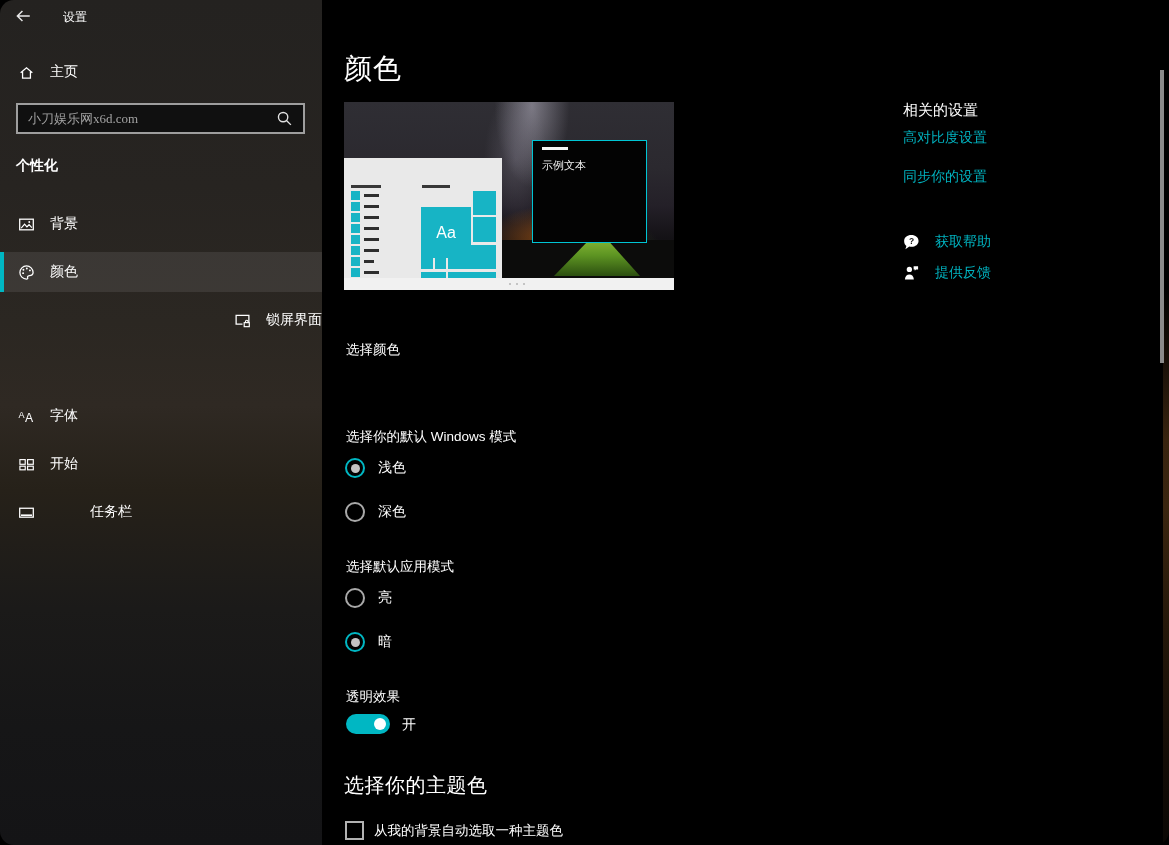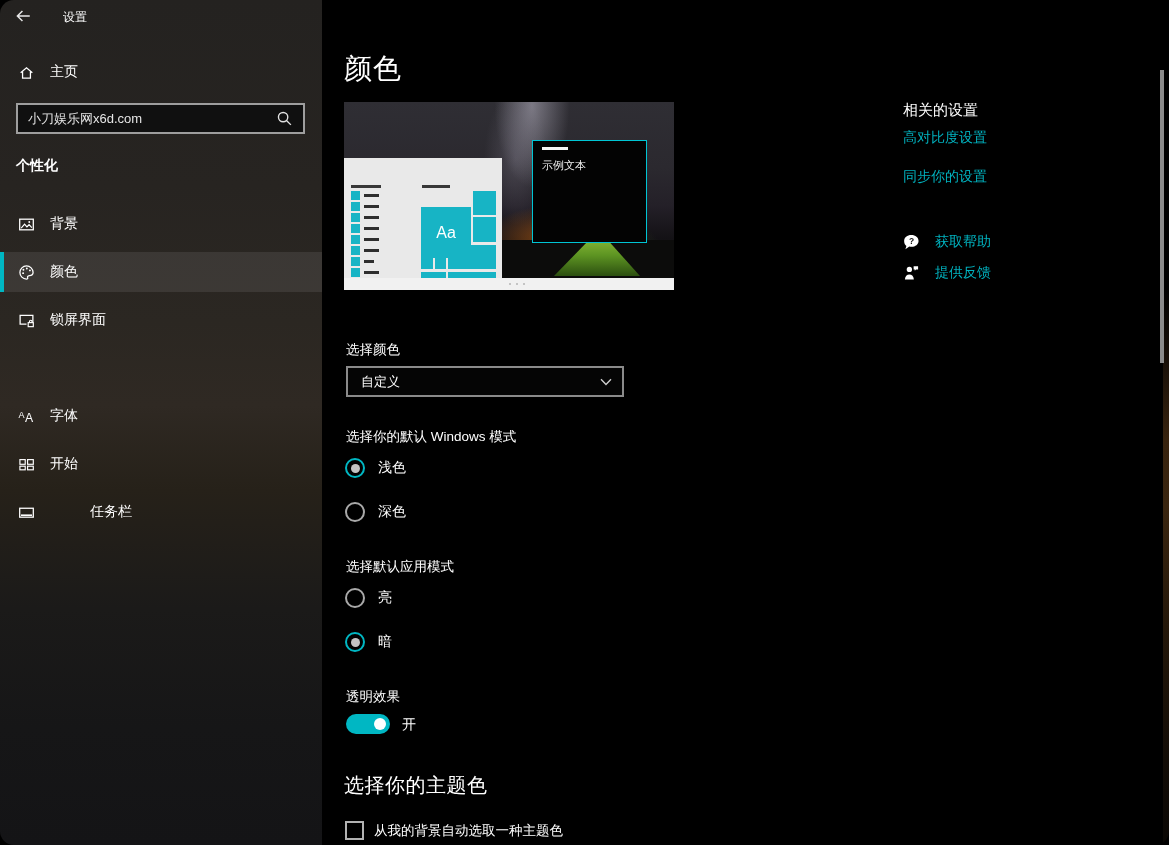--- a/index.html
+++ b/index.html
@@ -14,22 +14,22 @@
   .app-title { position:absolute; left:63px; top:9px; font-size:12px; color:#fff; }
   .side-row { position:absolute; left:0; width:322px; height:40px; display:flex; align-items:center; }
   .side-row .ico { width:17px; height:17px; margin-left:18px; display:flex; align-items:center; justify-content:center; }
   .side-row .lbl { margin-left:15px; font-size:14px; color:#fff; }
   .side-row.selected { background:rgba(255,255,255,0.085); }
   .side-row.selected::before { content:""; position:absolute; left:0; top:0; width:4px; height:40px; background:#00b7c3; }
   .section-hd { position:absolute; left:16px; top:157px; font-size:14px; font-weight:bold; color:#fff; }
 
   .searchbox { position:absolute; left:16px; top:103px; width:289px; height:31px;
     background:#101010; border:2px solid #9e9e9e; display:flex; align-items:center; }
-  .searchbox input { flex:1; background:transparent; border:none; outline:none; color:#e5e5e5;
-    font-size:13px; padding:0 6px 0 10px; font-family:Liberation Sans, sans-serif; }
+  .searchbox input { flex:1; background:transparent; border:none; outline:none; color:#a3a3a3;
+    font-size:13px; padding:0 6px 0 10px; font-family:Liberation Serif, serif; }
   .searchbox .mag { width:20px; margin-right:7px; display:flex; align-items:center; }
 
   
   .win-controls { position:absolute; right:6px; top:0; height:32px; display:flex; }
   .win-btn { width:46px; height:32px; display:flex; align-items:center; justify-content:center;
     color:#4d4d4d; font-size:13px; }
 
   
   .main { position:absolute; left:322px; top:0; width:847px; height:845px; background:#000; }
   .page-title { position:absolute; left:22px; top:50px; font-size:28px; font-weight:300; color:#fff; letter-spacing:1px; }
@@ -148,21 +148,21 @@
             <path d="M8 1.8a6.2 6.2 0 1 0 0 12.4c1 0 1.4-.6 1.1-1.3-.3-.8-.1-1.6.9-1.8 1.2-.2 4.2.3 4.2-3.1A6.2 6.2 0 0 0 8 1.8z" stroke="#fff" stroke-width="1.2" fill="none"></path>
             <circle cx="5.1" cy="5.4" r="0.9" fill="#fff"></circle>
             <circle cx="8.3" cy="4.2" r="0.9" fill="#fff"></circle>
             <circle cx="11.2" cy="6" r="0.9" fill="#fff"></circle>
             <circle cx="4.8" cy="8.6" r="0.9" fill="#fff"></circle>
           </svg>
       </span>
       <span class="lbl">颜色</span>
     </div>
 
-    <div class="side-row" style="top:300px;">
+    <div class="side-row" style="top:300px;justify-content:flex-end;">
       <span class="ico">
         <svg width="17" height="17" viewBox="0 0 16 16">
             <path d="M14 9.5 V3.2 H2 v8.3 h6" stroke="#fff" stroke-width="1.2" fill="none"></path>
             <rect x="9.6" y="10" width="4.8" height="3.8" stroke="#fff" stroke-width="1.1" fill="none"></rect>
             <path d="M10.8 10 v-1 a1.2 1.2 0 0 1 2.4 0 v1" stroke="#fff" stroke-width="1.1" fill="none"></path>
           </svg>
       </span>
       <span class="lbl">锁屏界面</span>
     </div>
 
@@ -255,26 +255,20 @@
       <div class="mini-taskbar">
         <div class="dots">
             <i></i>
             <i></i>
             <i></i>
           </div>
       </div>
     </div>
 
     <div class="field-label" style="left:24px;top:341px;">选择颜色</div>
-    <div class="dropdown">
-      <span class="val">自定义</span>
-      <svg width="12" height="8" viewBox="0 0 12 8">
-        <path d="M1 1.2 L6 6.4 L11 1.2" stroke="#cfcfcf" stroke-width="1.4" fill="none"></path>
-      </svg>
-    </div>
 
     <div class="field-label" style="left:24px;top:428px;">选择你的默认 Windows 模式</div>
     <div class="radio-row" style="left:23px;top:458px;">
       <span class="radio checked"></span>
       <span class="rlbl">浅色</span>
     </div>
     <div class="radio-row" style="left:23px;top:502px;">
       <span class="radio"></span>
       <span class="rlbl">深色</span>
     </div>

